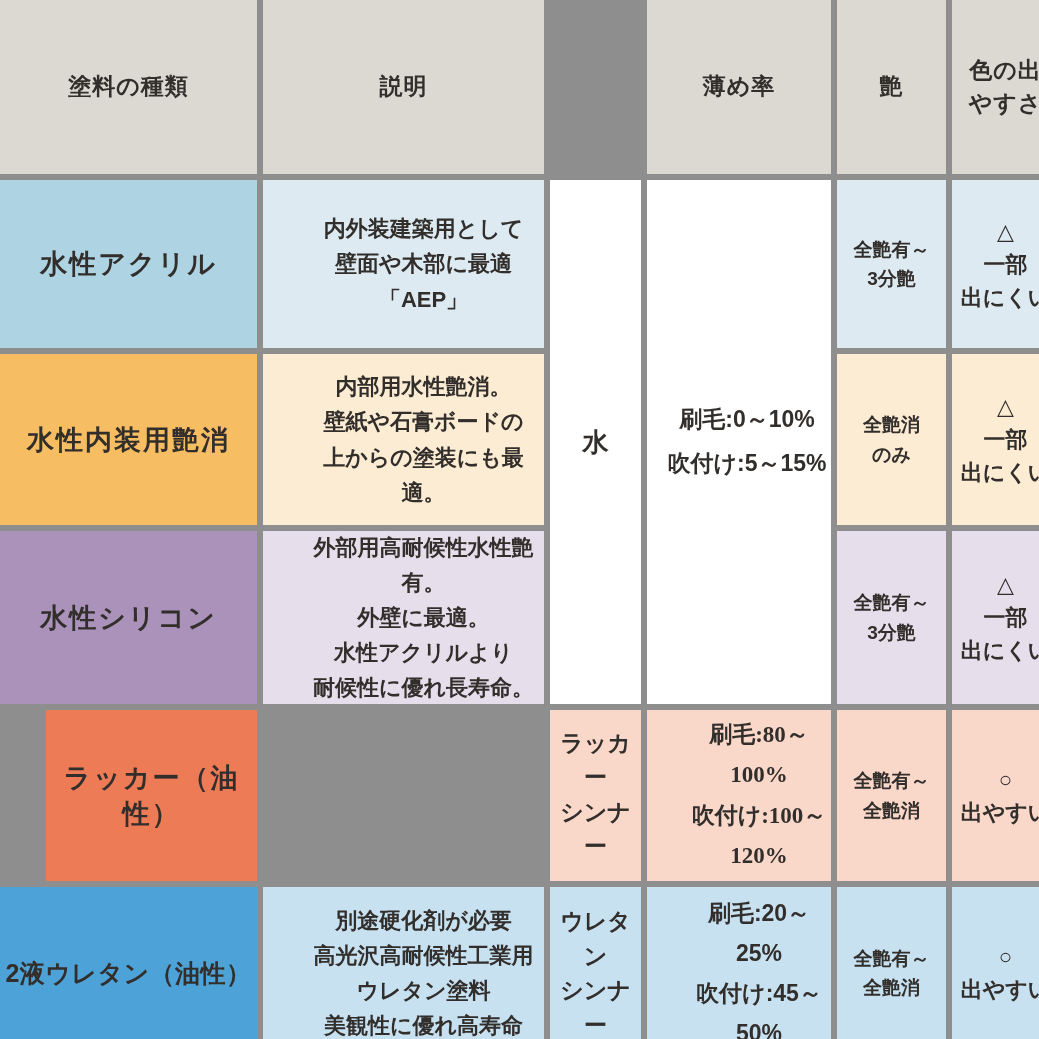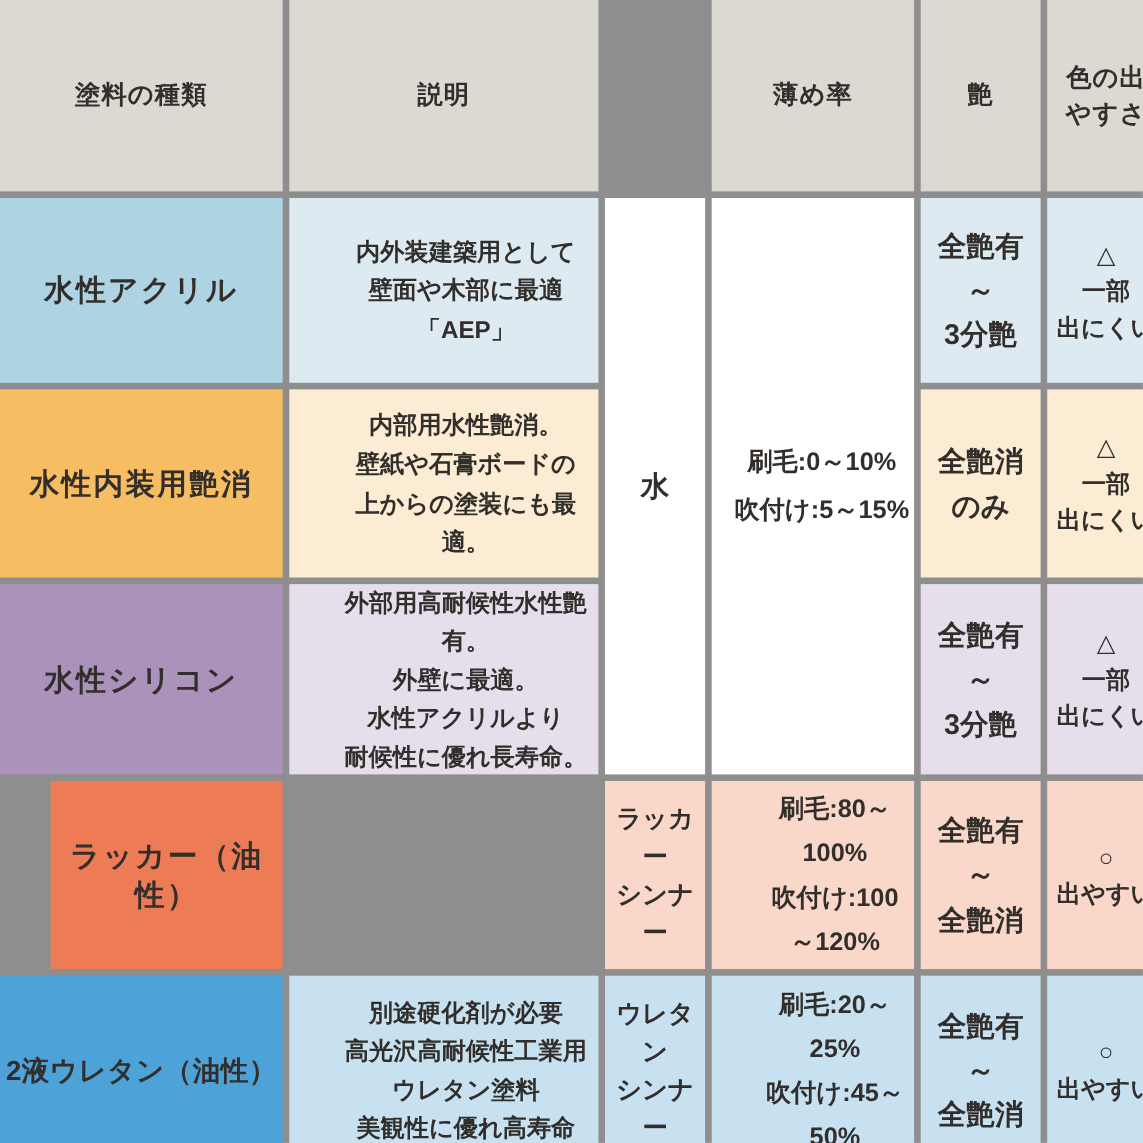--- a/index.html
+++ b/index.html
@@ -36,33 +36,33 @@
   .rh { grid-row: 1; } .r1 { grid-row: 2; } .r2 { grid-row: 3; }
   .r3 { grid-row: 4; } .r4 { grid-row: 5; } .r5 { grid-row: 6; }
   .span3 { grid-row: 2 / span 3; }
 
   
   .hdr   { background: #dcd9d2; }
   .white { background: #ffffff; }
   .n1 { background: #aed4e4; } .l1 { background: #ddeaf2; }
   .n2 { background: #f7bd63; } .l2 { background: #fcecd3; }
   .n3 { background: #ab92bb; } .l3 { background: #e6dfeb; }
-  .n4 { background: #ed7b56; margin-left: 46px; } .l4 { background: #f9d7c9; }
+  .n4 { background: #ed7b56; margin-left: 46px; } .l4 { background: #f9d7c9; font-family: Liberation Serif, serif; }
   .n5 { background: #4da3d8; } .l5 { background: #c7e1f1; }
 
   
   .hdr     { font-size: 23px; line-height: 1.45; letter-spacing: 1px; }
   .name    { font-size: 27px; letter-spacing: 2px; }
   .name-sm { font-size: 25px; letter-spacing: 0.5px; }
   .desc    { font-size: 22px; line-height: 1.6; padding-left: 44px; }
   .thinner { font-size: 23px; line-height: 1.5; }
   .water   { font-size: 26px; }
   .ratio   { font-size: 23px; line-height: 1.9; padding-left: 20px; }
   .ratio-tight { font-size: 23px; line-height: 1.75; padding-left: 44px; }
-  .gloss   { font-size: 26px; line-height: 1.55; }
+  .gloss   { font-size: 19px; line-height: 1.55; }
   .ease    { font-size: 22px; line-height: 1.5; }
 </style>
 </head>
 <body>
 
 <div class="paint-table">
 
   <div class="cell hdr c1 rh">塗料の種類</div>
   <div class="cell hdr c2 rh">説明</div>
   <div class="cell hdr c4 rh">薄め率</div>

